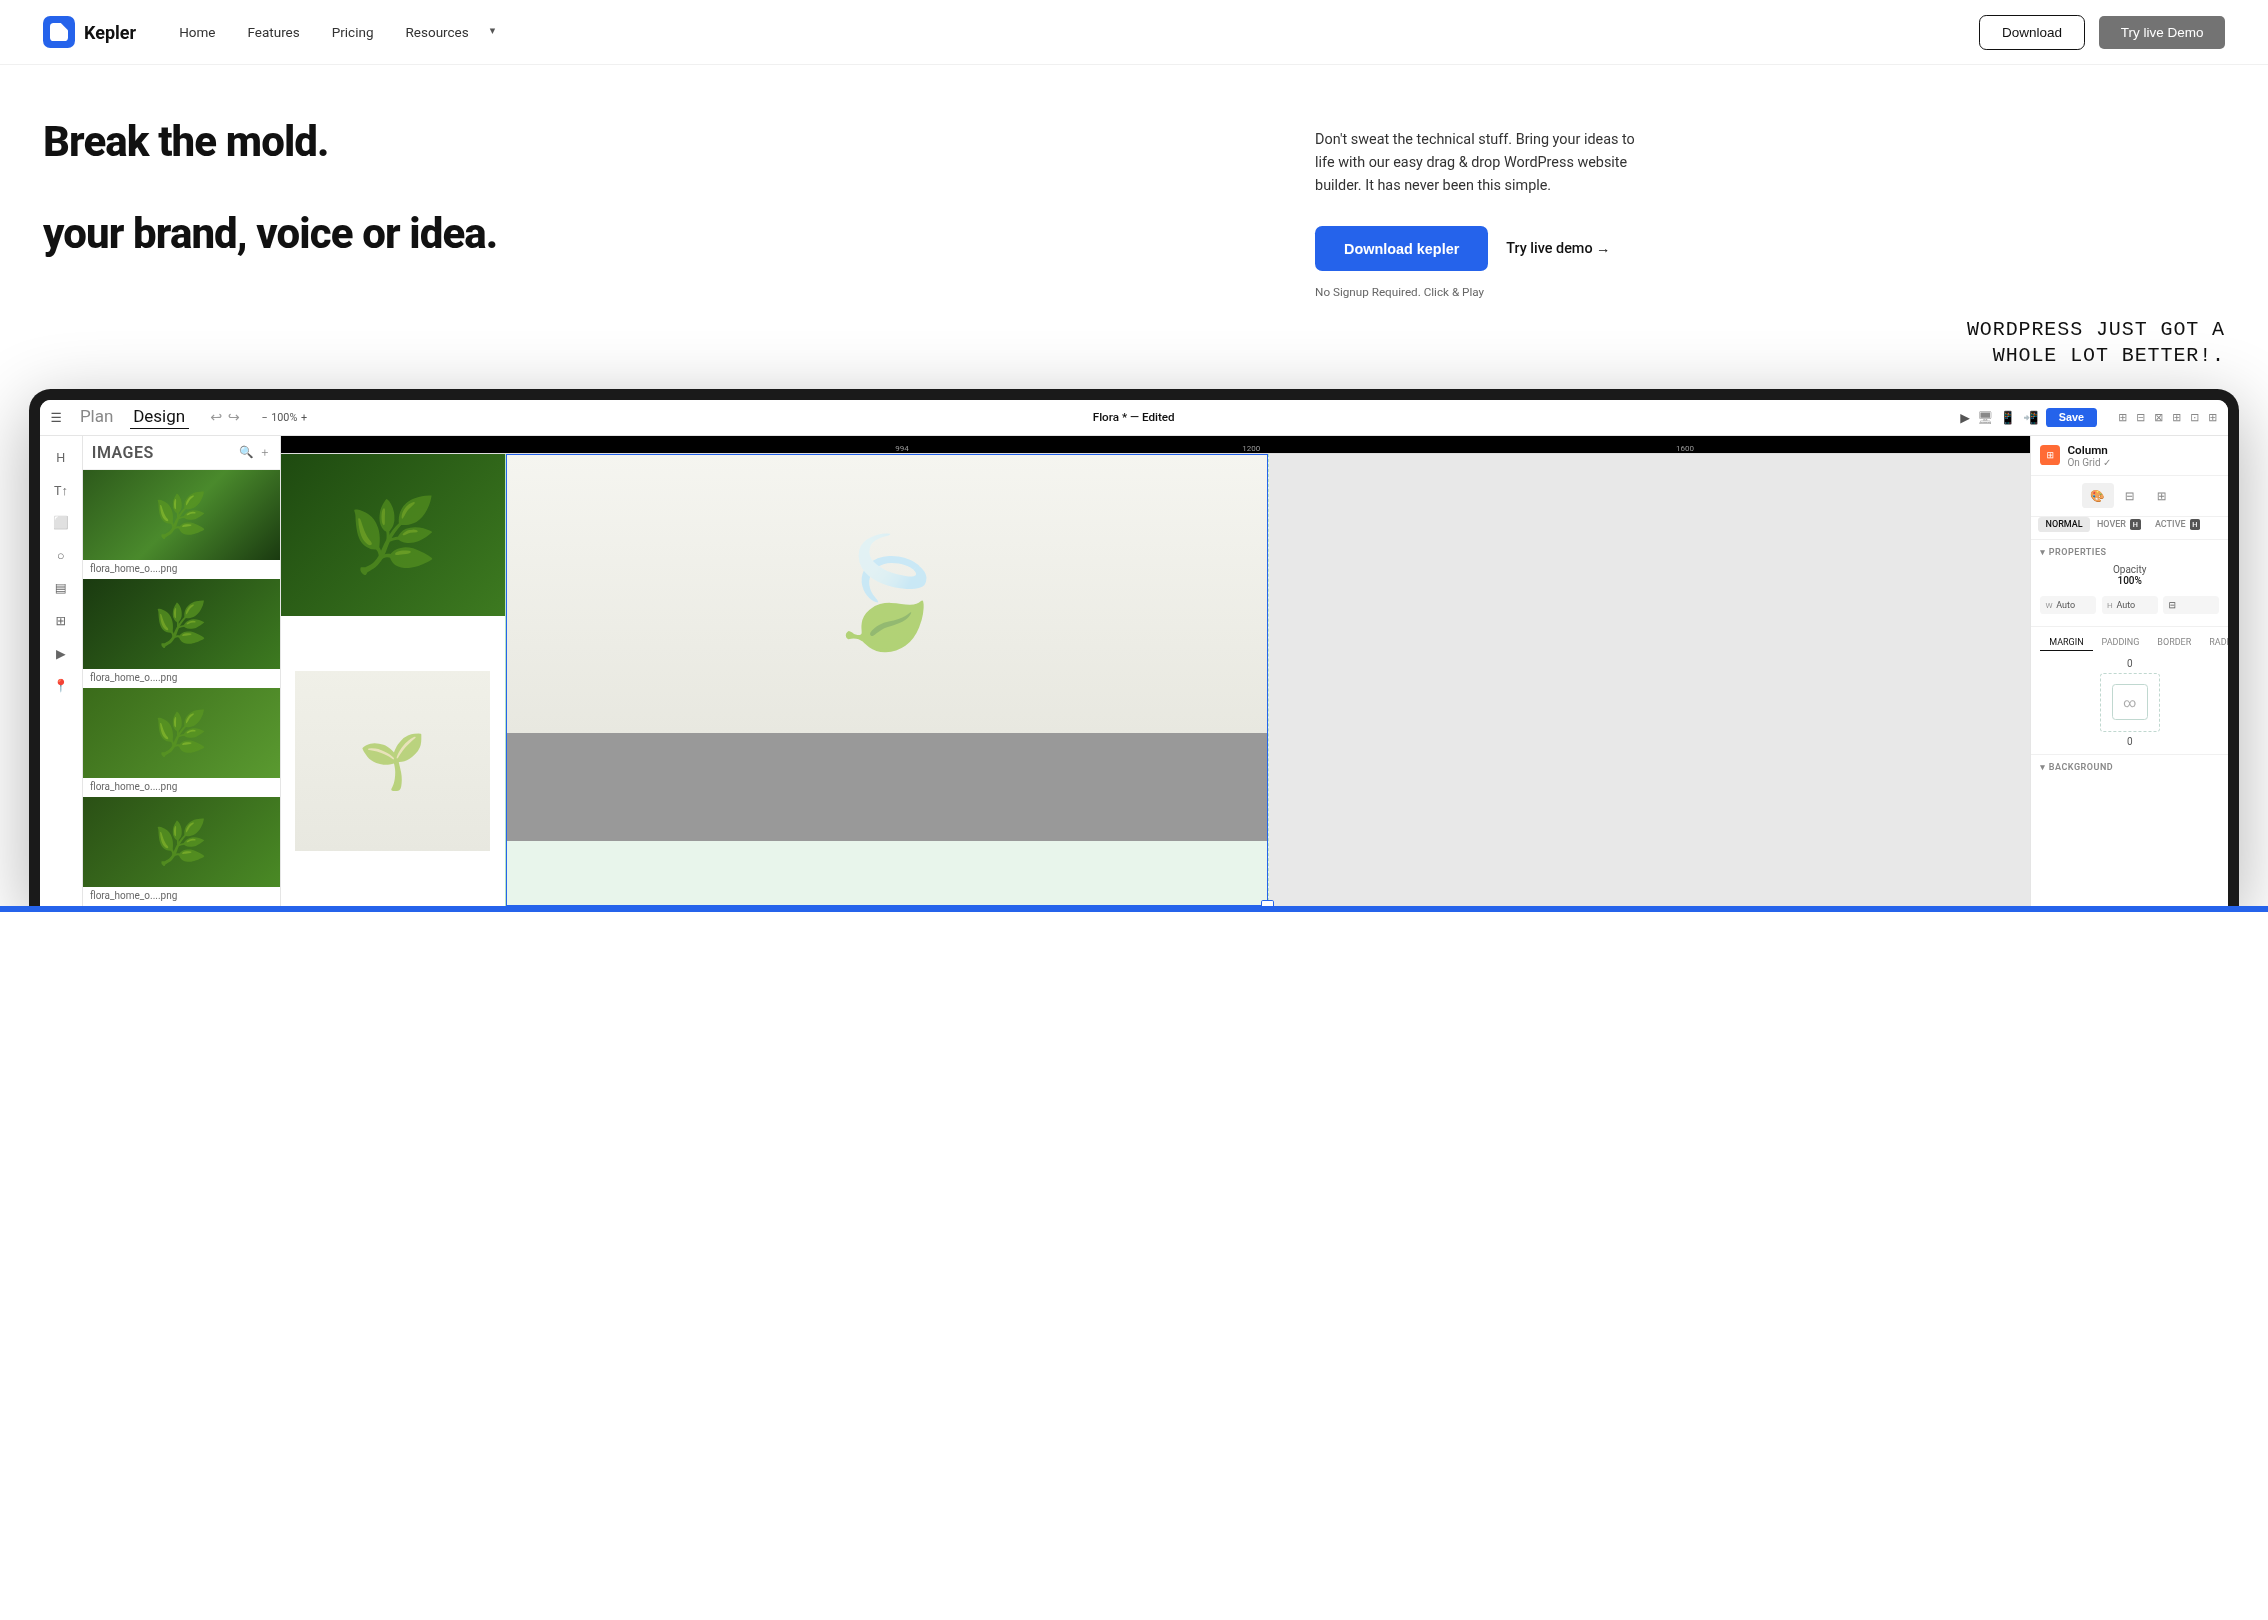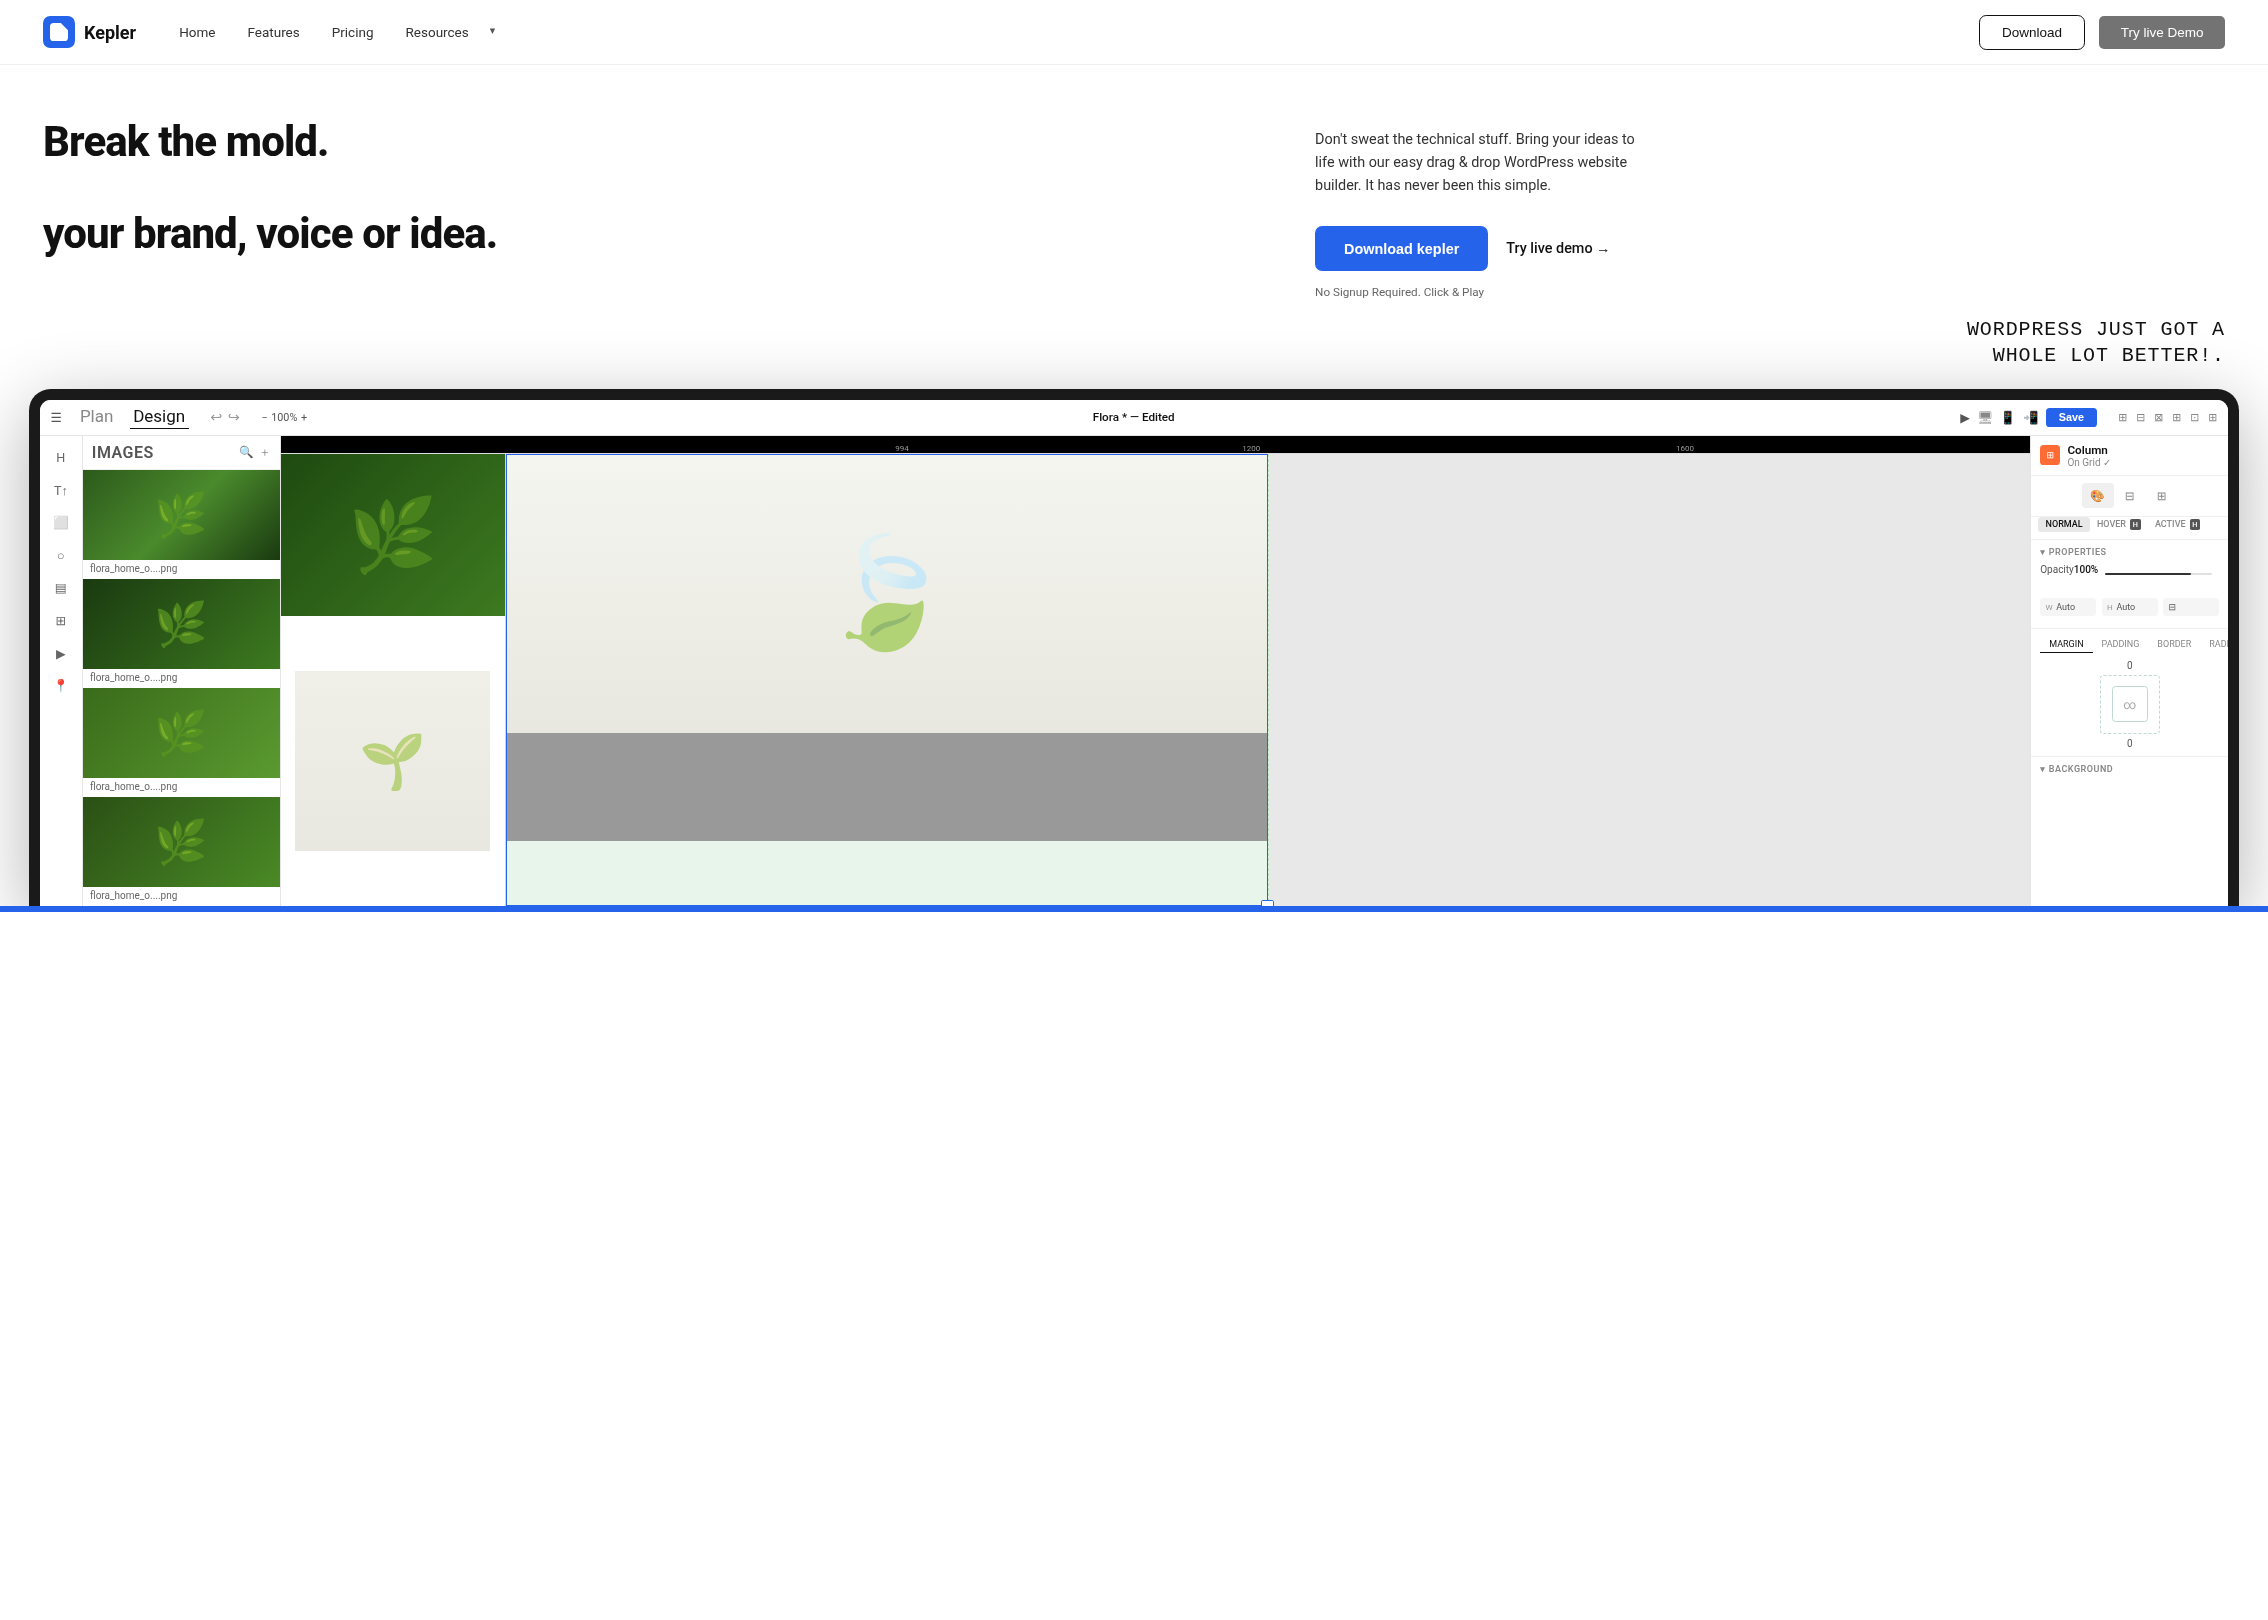--- a/index.html
+++ b/index.html
@@ -208,21 +208,21 @@
     .rp-tabs { display: flex; justify-content: center; gap: 0; padding: 7.2px 0; border-bottom: 0.9px solid #f0f0f0; }
     .rp-tab { width: 32px; height: 25px; display: flex; align-items: center; justify-content: center; cursor: pointer; border-radius: 3.6px; font-size: 11.7px; color: #888; }
     .rp-tab.active { background: #f0f0f0; color: #333; }
     .rp-state-tabs { display: flex; gap: 0; padding: 0 7.2px 7.2px; border-bottom: 0.9px solid #f0f0f0; }
     .rp-state { font-size: 9px; padding: 2.7px 7.2px; border-radius: 3.6px; cursor: pointer; color: #888; font-weight: 500; }
     .rp-state.active { background: #e8e8e8; color: #111; }
     .rp-state-badge { font-size: 7.2px; padding: 0.9px 2.7px; background: #555; color: #fff; border-radius: 1.8px; margin-left: 1.8px; }
     .rp-section { padding: 7.2px 9px; border-bottom: 0.9px solid #f0f0f0; }
     .rp-section-title { font-size: 9px; font-weight: 600; color: #888; letter-spacing: 0.5px; margin-bottom: 7.2px; display: flex; align-items: center; gap: 3.6px; }
     .rp-section-title::before { content: '▾'; font-size: 9px; }
-    .rp-row { display: flex; align-items: flex-end; justify-content: space-between; margin-bottom: 23px; }
+    .rp-row { display: flex; align-items: center; justify-content: space-between; margin-bottom: 10px; flex-direction: column; }
     .rp-label { font-size: 10px; color: #555; }
     .rp-value { font-size: 10px; color: #111; font-weight: 500; }
     .rp-slider {
       flex: 1; height: 2.7px; background: #e0e0e0; border-radius: 1.8px;
       margin: 0 7.2px; position: relative;
     }
     .rp-slider::after { content: ''; width: 80%; height: 2.7px; background: #333; border-radius: 1.8px; position: absolute; left: 0; top: 0; }
     .rp-size-row { display: flex; gap: 5.4px; margin-bottom: 5.4px; }
     .rp-size-box { flex: 1; background: #f5f5f5; border-radius: 3.6px; padding: 3.6px 5.4px; font-size: 9px; color: #555; display: flex; align-items: center; gap: 3.6px; }
     .rp-box-label { font-size: 8px; color: #999; }

